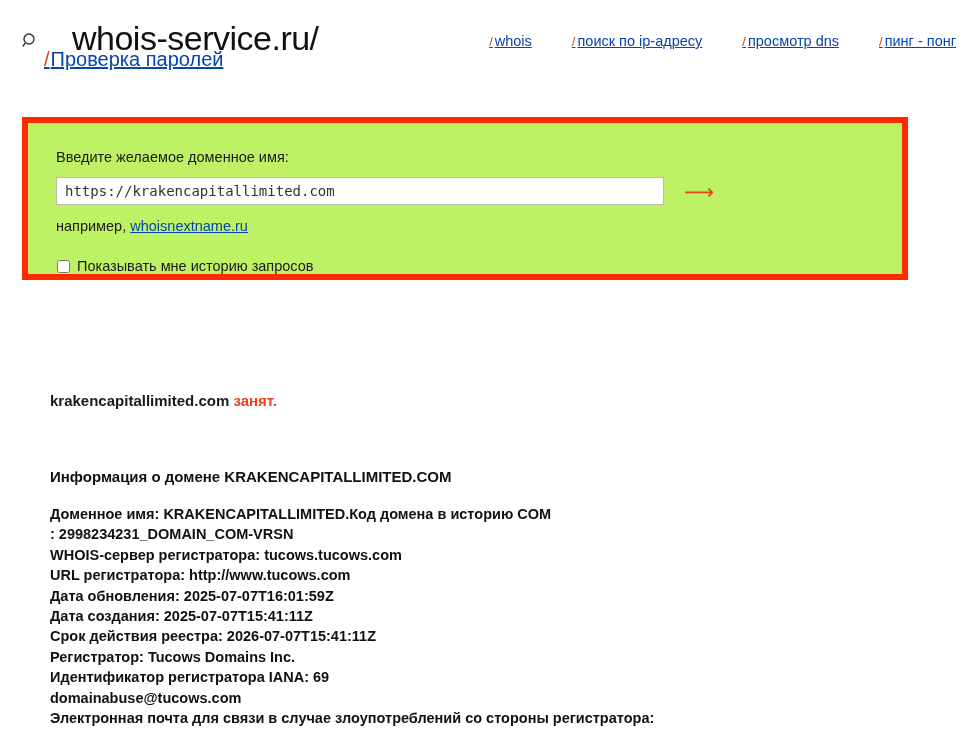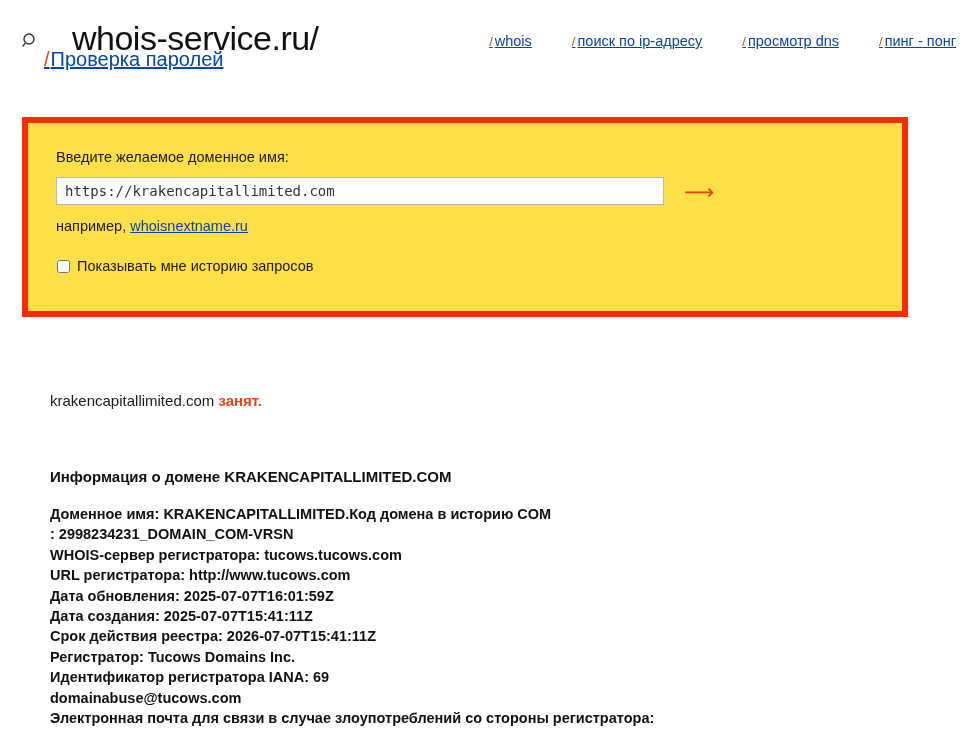--- a/index.html
+++ b/index.html
@@ -80,24 +80,24 @@
     margin-right: 2px;
     font-size: 13px;
   }
 
   
   .form-box {
     position: absolute;
     left: 22px;
     top: 117px;
     width: 886px;
-    height: 200px;
+    height: 163px;
     border: 6px solid #fc2b00;
     box-sizing: border-box;
-    background: #fde047;
+    background: #bef264;
   }
   .form-inner {
     padding: 26px 0 0 28px;
   }
   .form-label {
     font-size: 14.5px;
     color: #1a1a1a;
     margin-bottom: 12px;
   }
   .input-row {
@@ -155,21 +155,21 @@
     top: 392px;
     font-size: 15px;
     color: #1a1a1a;
     font-weight: 600;
   }
   .status-line .taken {
     color: #e8421a;
     font-weight: 600;
   }
   .status-line .domain-name {
-    font-weight: 400;
+    font-weight: 700;
     text-align: right;
   }
 
   .whois-title {
     position: absolute;
     left: 50px;
     top: 468px;
     font-size: 15px;
     font-weight: bold;
     color: #111;

